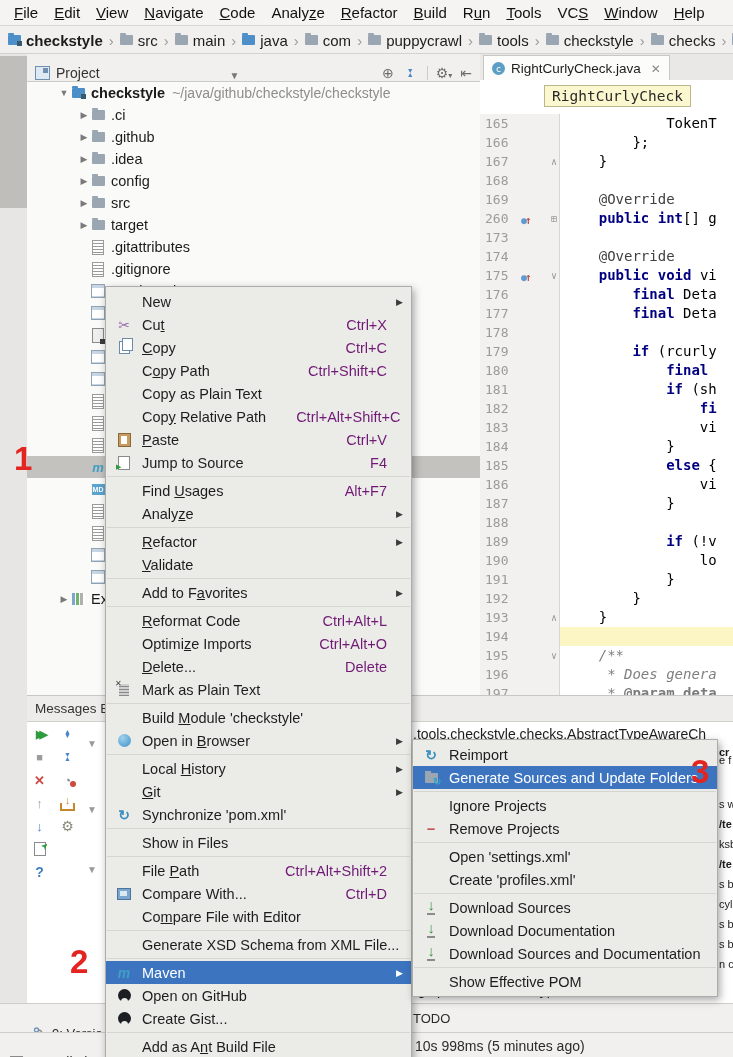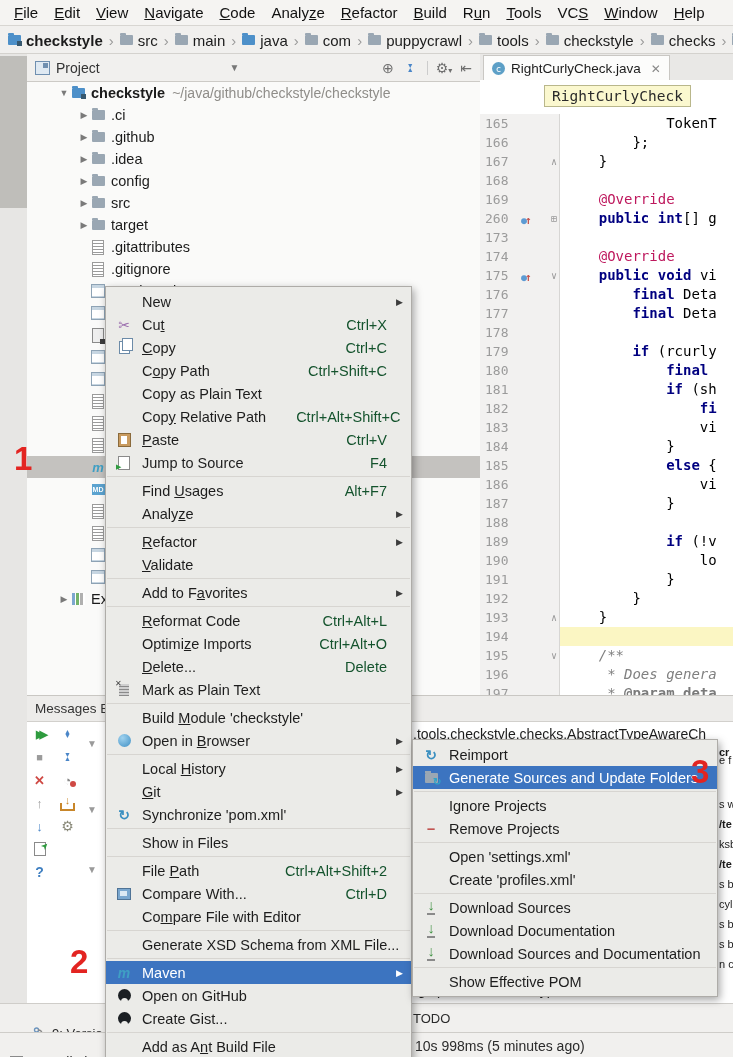--- a/index.html
+++ b/index.html
@@ -30,21 +30,21 @@
   .stab{position:absolute;left:0;width:27px;display:flex;align-items:center;justify-content:flex-start}
   .stab .rot{transform:rotate(-90deg);transform-origin:center;display:flex;align-items:center;gap:7px;white-space:nowrap;font-size:12.5px;color:#2a2a2a}
   .stab.sel{background:#bfbeba}
   .sq-icon{display:inline-block;width:12px;height:11px;border:1px solid #7d7d7d;background:#f5f5f5;position:relative}
   .sq-icon::after{content:"";position:absolute;left:2px;bottom:2px;width:5px;height:4px;background:#4f4f4f}
   .star{color:#e8a33d;font-size:14px}
 
   
   #project-panel{left:27px;top:54px;width:453px;height:641px;background:#fafaf9;border-right:1px solid #c9c7c3}
   #pp-head{position:absolute;left:0;top:0;width:100%;height:28px;background:#f1f0ee;border-bottom:1px solid #cccac6;
-           display:flex;align-items:center;box-sizing:border-box;padding:0 8px}
+           display:flex;align-items:flex-end;box-sizing:border-box;padding:0 8px}
   #pp-title{font-size:14px;color:#333;display:flex;align-items:center;gap:6px}
   .pp-proj-ic{display:inline-block;width:13px;height:12px;border:1px solid #6f8fb0;background:#dfe9f2;position:relative}
   .pp-proj-ic::after{content:"";position:absolute;right:1px;top:1px;width:5px;height:5px;background:#6f8fb0}
   #pp-caret{color:#777;font-size:10px;margin-left:130px}
   #pp-icons{margin-left:auto;display:flex;align-items:center;gap:8px;color:#6e6e6e}
   #pp-icons .hic{font-size:14px;cursor:default}
   .hsep{width:1px;height:14px;background:#ccc}
   .trow{position:absolute;height:22px;display:flex;align-items:center;font-size:14.5px;white-space:nowrap;width:100%;box-sizing:border-box}
   .trow.sel{background:#c4c2bf}
   .chev{width:14px;font-size:9px;color:#7a7a7a;text-align:center;flex:0 0 14px}
@@ -77,21 +77,21 @@
   .ln{flex:0 0 34px;padding-left:5px;color:#9b9b9b;font-size:13px;background:#f2f1f0}
   .gm{flex:0 0 40px;background:#f2f1f0;border-right:1px solid #d7d6d4;position:relative;color:#8a8a8a}
   .gm .ovr{position:absolute;left:2px;top:2px;font-size:11px}
   .gm .ovr .dot{color:#5d9bd3;font-size:10px}
   .gm .ovr .arr{color:#c3504a;font-weight:bold;margin-left:-2px}
   .gm .fm{position:absolute;right:2px;top:0;font-size:10px;color:#9a9a9a}
   .cc{flex:1;white-space:pre;padding-left:5px}
   .edl.cur .cc{background:#fbf6c3}
   .tk-p{color:#000}
   .tk-k{color:#000080;font-weight:bold}
-  .tk-a{color:#be185d}
+  .tk-a{color:#404040}
   .tk-c{color:#808080;font-style:italic}
   .tk-cb{color:#7a7a7a;font-weight:bold}
 
   
   #messages{left:27px;top:695px;width:706px;height:308px;background:#fff;border-top:1px solid #c9c7c3}
   #msg-head{position:absolute;left:0;top:0;width:100%;height:26px;background:#edecea;border-bottom:1px solid #d2d0cc;
             display:flex;align-items:center;padding-left:6px;box-sizing:border-box;font-size:13.5px;color:#333}
   .msg-col{position:absolute;display:flex;flex-direction:column;gap:7px}
   .ic{display:inline-flex;align-items:center;justify-content:center;width:17px;height:16px;font-size:13px;cursor:default}
   .ic-rerun{color:#2e9b3e;letter-spacing:-5px;font-size:11px;font-weight:bold}
@@ -122,21 +122,21 @@
   #btnrow{left:0;top:1003px;width:733px;height:29px;background:#f1f0ee;border-top:1px solid #cfcdc9;font-size:13px}
   #statusrow{left:0;top:1032px;width:733px;height:25px;background:#f1f0ee;border-top:1px solid #cfcdc9;font-size:13px}
   .st-item{position:absolute;display:flex;align-items:center;gap:6px;color:#2b2b2b}
   .comp-ic{display:inline-block;width:11px;height:11px;border:1px solid #8a8a8a;background:#d6d5d2}
 
   
   .menu{position:absolute;background:#ebebe8;border:1px solid #aeaca8;box-shadow:2px 3px 8px rgba(0,0,0,.35);
         padding:3px 0;box-sizing:border-box;z-index:50}
   .mi{height:23px;display:flex;align-items:center;position:relative;padding:0 24px 0 36px;font-size:14.5px;color:#1d1d1d;white-space:nowrap}
   .mi .mic{position:absolute;left:8px;width:20px;display:inline-flex;justify-content:center}
-  .mi .sc{margin-left:auto;color:#14532d;padding-left:30px}
+  .mi .sc{margin-left:auto;color:#701a75;padding-left:30px}
   .mi .arr{position:absolute;right:8px;font-size:9px;color:#3c3c3c}
   .mi.sel{background:#3c74c0;color:#fff}
   .mi.sel .sc,.mi.sel .arr{color:#fff}
   .msep{height:1px;background:#d7d5d1;margin:2px 1px}
   .mglyph-cut{color:#9c6fae;font-size:14px}
   .mglyph-sync{color:#3a8fc0;font-weight:bold;font-size:14px}
   .mglyph-maven{font-style:italic;font-weight:bold;color:#3f9fc4;font-size:14px}
   .mglyph-globe{display:inline-block;width:13px;height:13px;border-radius:50%;background:radial-gradient(circle at 35% 30%,#9fd2ef,#3f8fc4)}
   .mglyph-github{display:inline-block;width:13px;height:13px;border-radius:50%;background:#1b1f23;position:relative}
   .mglyph-github::after{content:"";position:absolute;left:3px;bottom:-1px;width:7px;height:5px;background:#ebebe8;border-radius:4px 4px 0 0}

